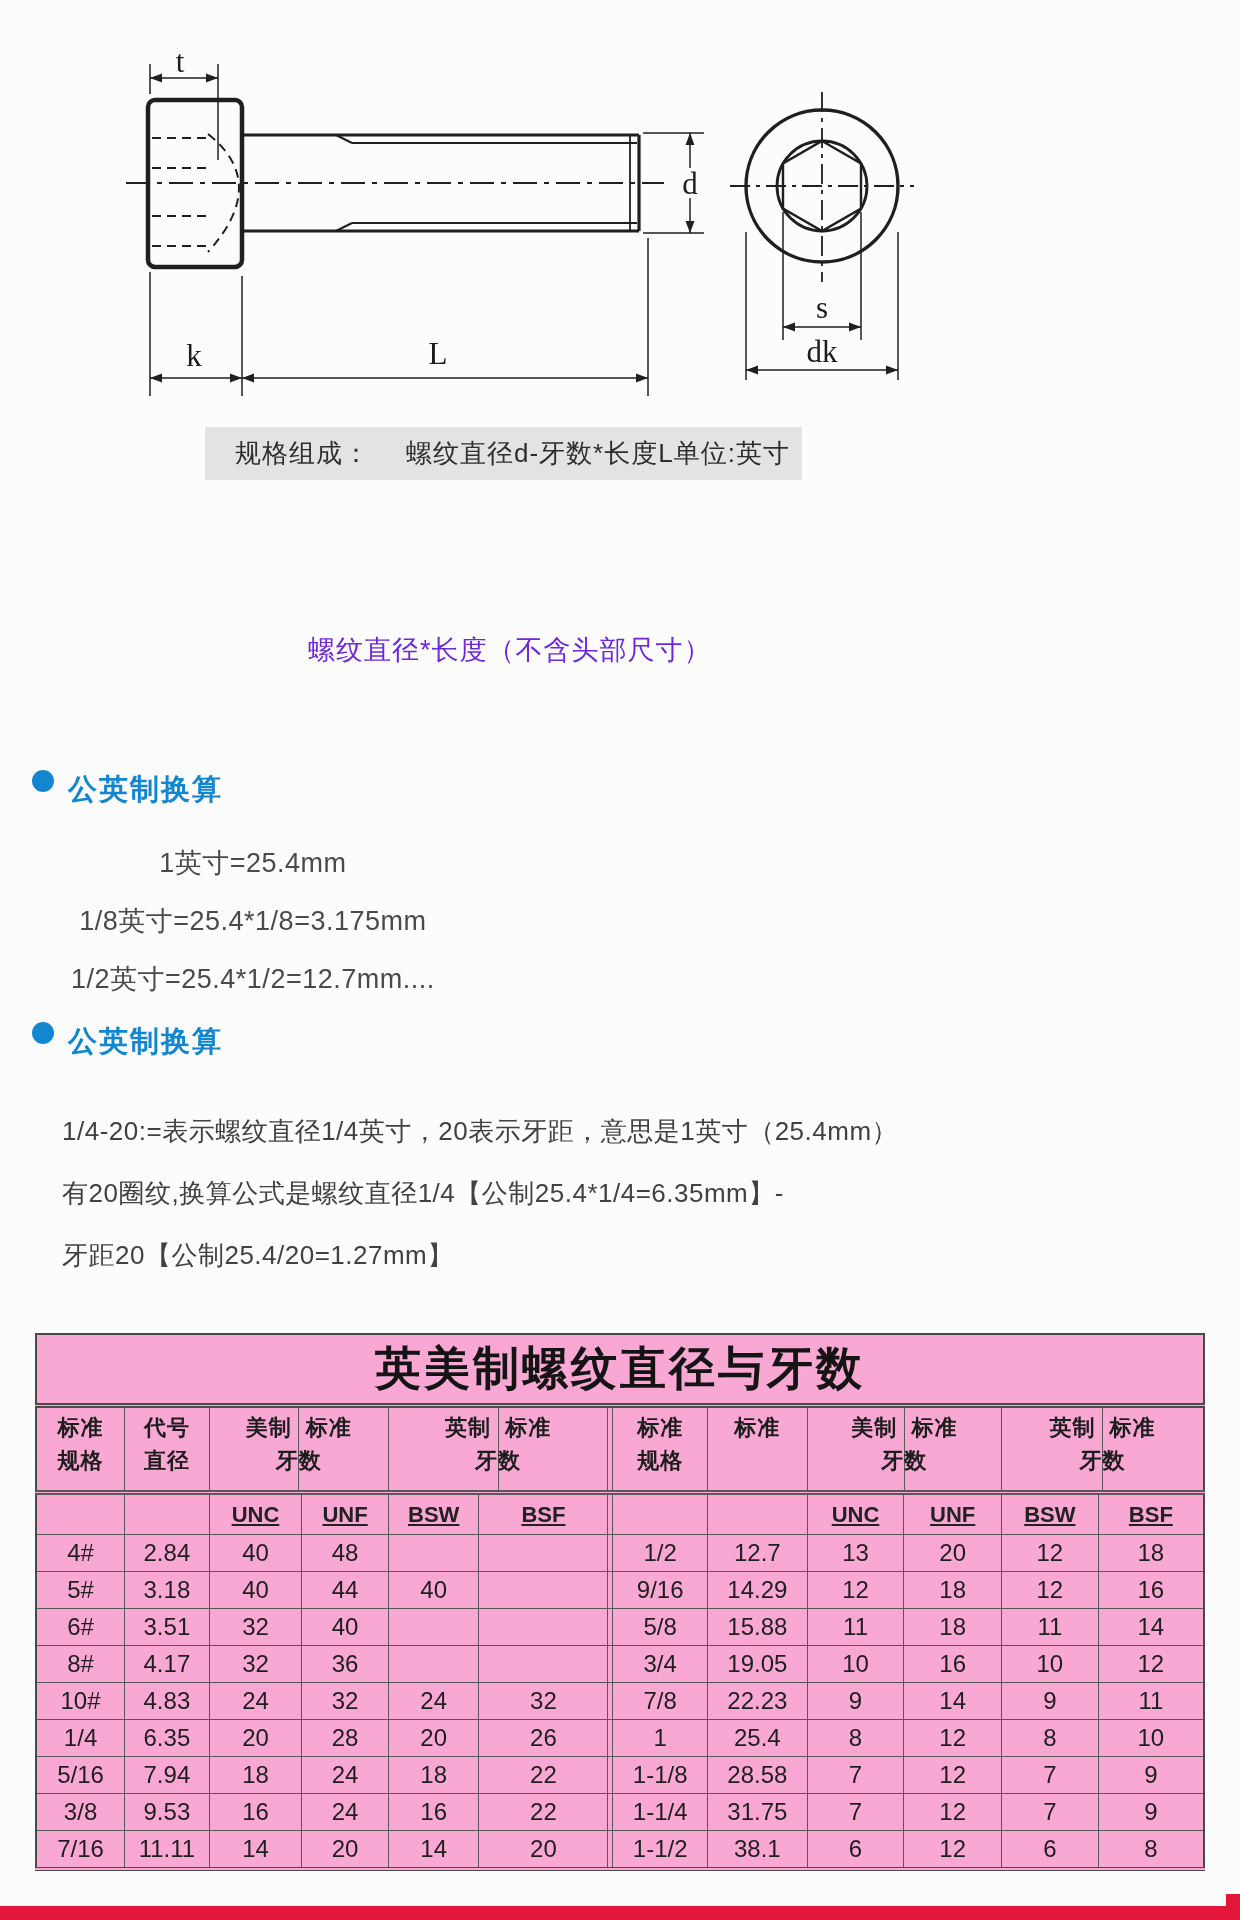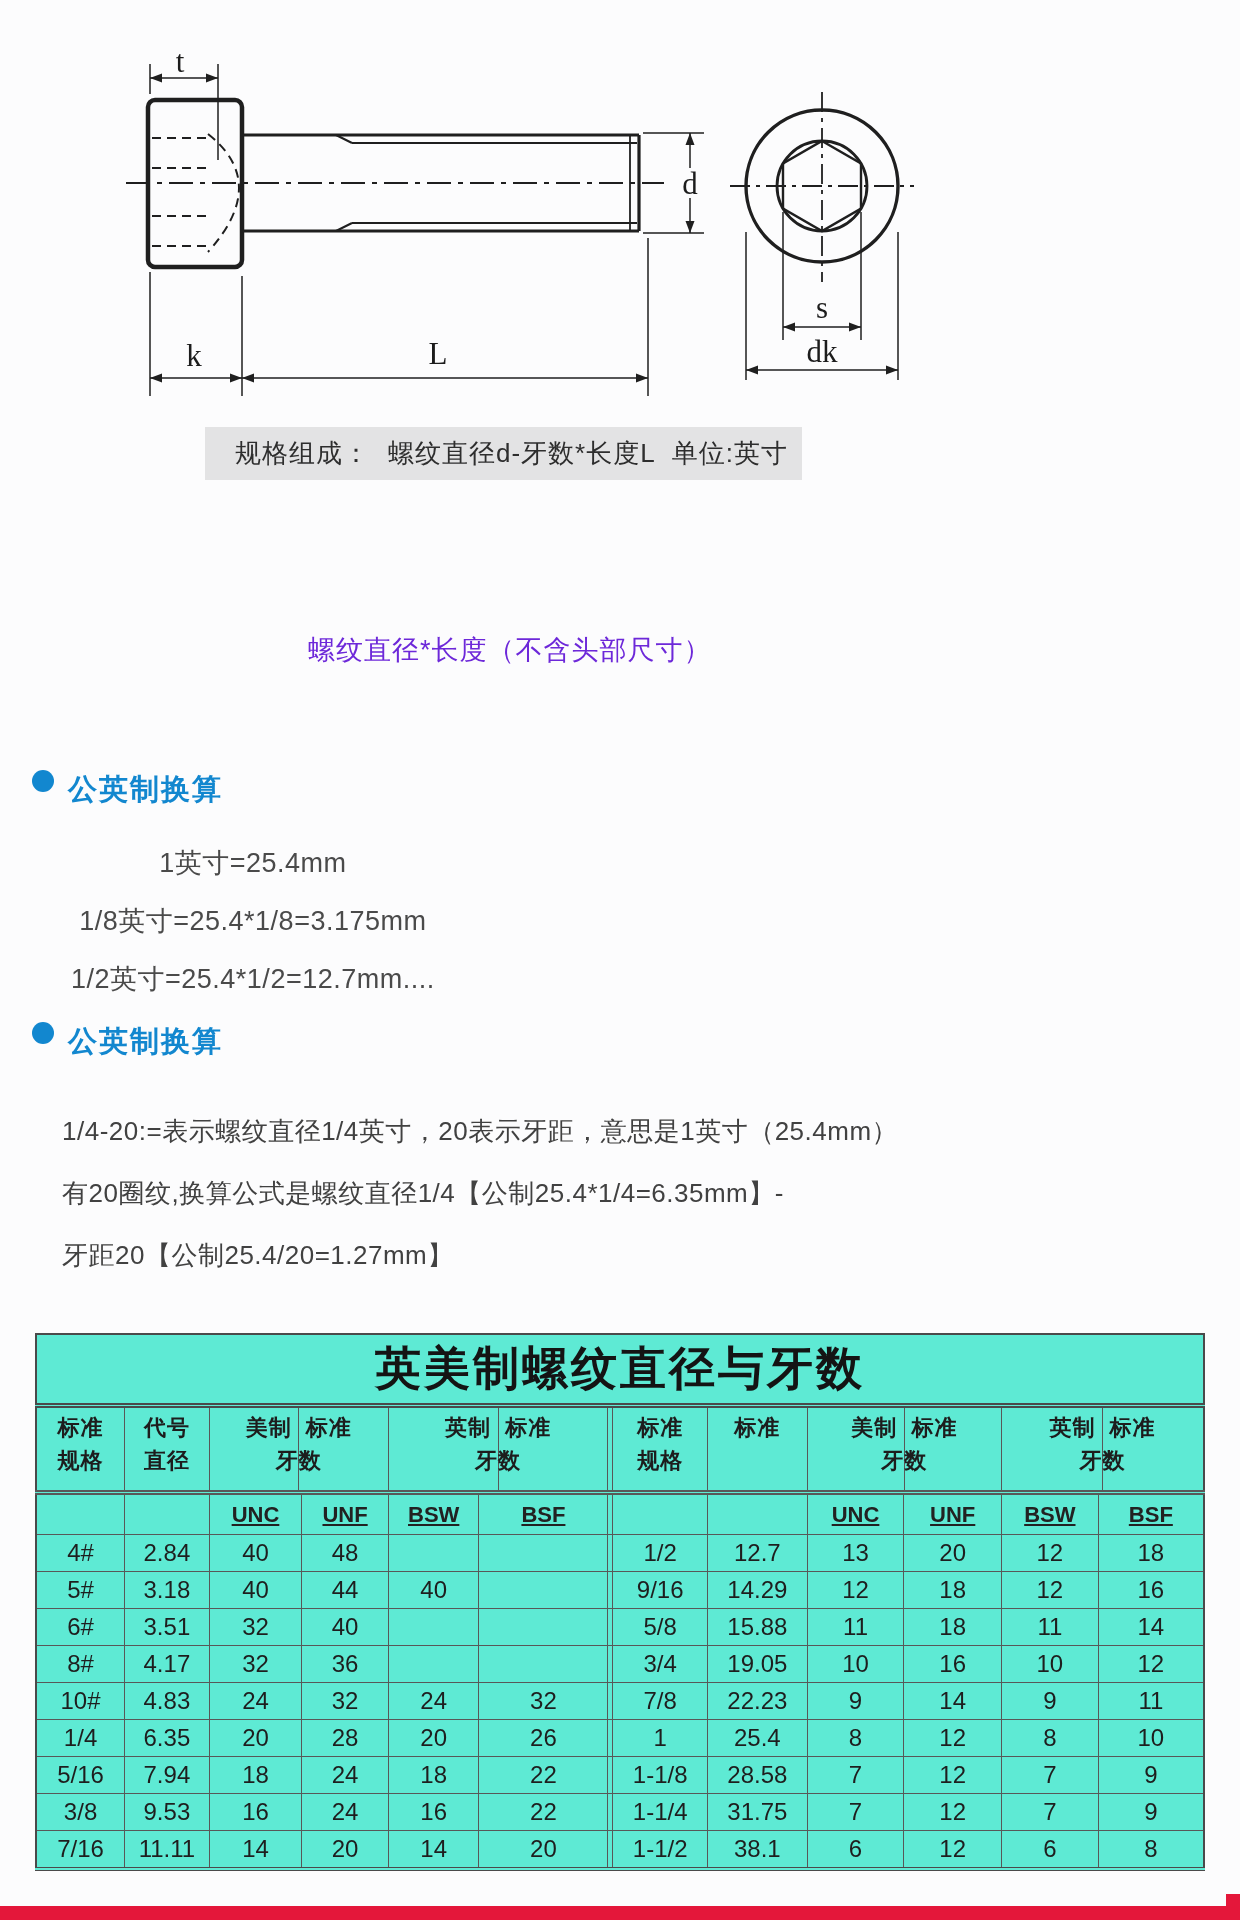--- a/index.html
+++ b/index.html
@@ -10,38 +10,38 @@
   
   #drawing{left:90px;top:40px;width:880px;height:370px;}
   #drawing path,#drawing rect,#drawing circle,#drawing polygon{stroke:#1f1f1f;fill:none;}
   #drawing .ah{fill:#1f1f1f;stroke:none;}
   #drawing text{fill:#1c1c1c;font-family:"Liberation Serif",serif;font-size:31px;}
 
   
   .spec-bar{left:205px;top:427px;width:597px;height:53px;background:#e3e3e4;
     display:flex;align-items:center;font-size:26px;color:#2e2e2e;box-sizing:border-box;
     padding:0 14px 0 30px;letter-spacing:1px;white-space:nowrap;}
-  .spec-bar .fmt{margin-left:18px;}
+  .spec-bar .fmt{margin-left:36px;}
   .spec-bar .unit{margin-left:auto;}
 
   .note-line{left:308px;top:632px;font-size:27px;color:#6d28d9;letter-spacing:1px;}
 
   .section-head{display:flex;align-items:flex-start;gap:14px;color:#1287cf;
     font-weight:700;font-size:29px;letter-spacing:2px;}
   .dot{width:22px;height:22px;border-radius:50%;background:#1287cf;flex:0 0 auto;}
   #head1{left:32px;top:770px;}
   #head2{left:32px;top:1022px;}
 
   .lines{font-size:27px;color:#4a4a4a;letter-spacing:0.5px;}
   #block1{left:71px;top:834px;line-height:58px;text-align:center;}
   #block2{left:62px;top:1100px;line-height:62px;font-size:26px;color:#414141;}
 
   
   table.thread{position:absolute;left:35px;top:1333px;width:1170px;border-collapse:collapse;
-    table-layout:fixed;background:#5eead4;border:2px solid #4a4a4a;}
+    table-layout:fixed;background:#f9a8d4;border:2px solid #4a4a4a;}
   table.thread th,table.thread td{border:1px solid #585858;text-align:center;
     font-family:"Liberation Sans",sans-serif;overflow:hidden;}
   tr.title-row th{height:66px;font-size:46px;font-weight:700;color:#141414;
     letter-spacing:3px;border-bottom:5px double #4a4a4a;}
   tr.h1 th{height:76px;font-size:22px;font-weight:700;color:#1d1d1d;vertical-align:top;
     padding-top:5px;line-height:33px;border-bottom:5px double #585858;letter-spacing:1px;font-family:Liberation Mono, monospace;}
   tr.h1 th.grp{background-image:linear-gradient(#585858,#585858);
     background-size:1px 100%;background-position:center top;background-repeat:no-repeat;}
   tr.h2 th{height:37px;font-size:22px;font-weight:700;color:#222;text-decoration:underline;}
   tbody td{height:34px;font-size:24px;color:#1e1e1e;}

